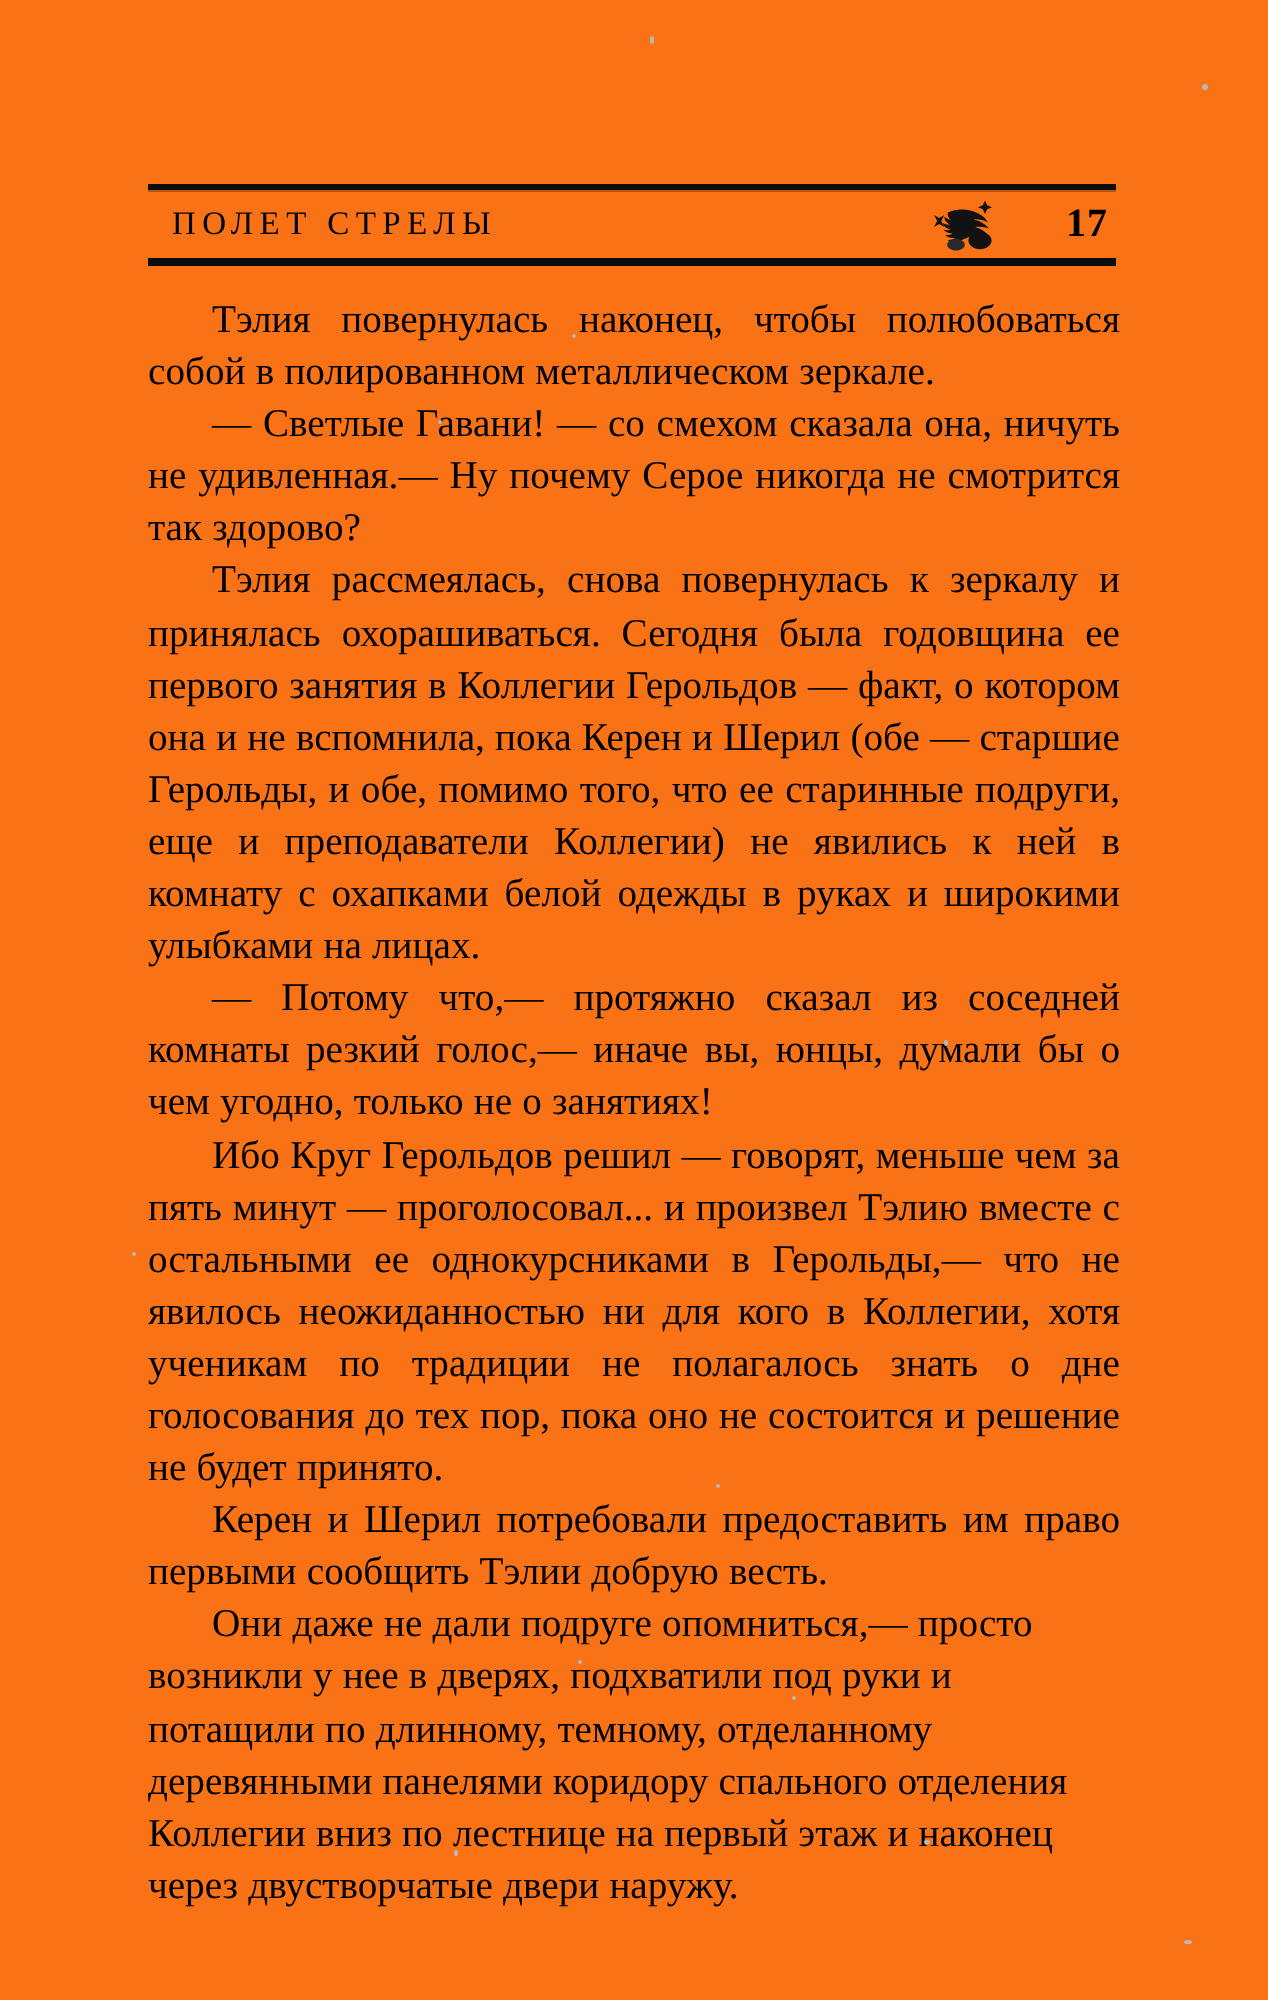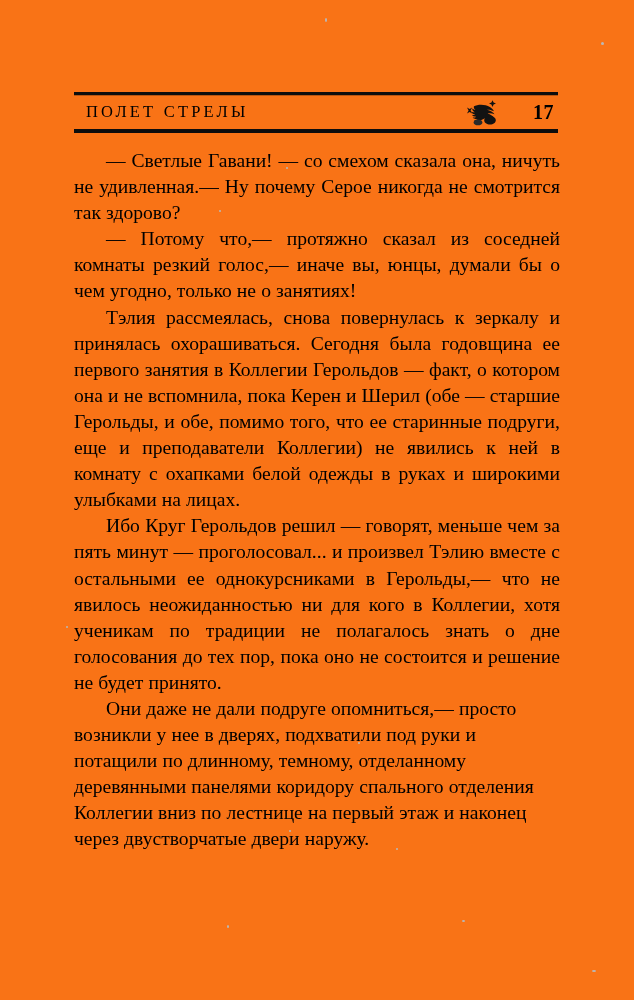--- a/index.html
+++ b/index.html
@@ -123,24 +123,26 @@
             </g>
           </svg>
         </span>
         <span class="folio">17</span>
       </div>
     </div>
     <div class="rule rule-bottom"></div>
   </div>
 
   <div class="bodytext">
+    <p>Тэлия повернулась наконец, чтобы полюбоваться собой в полированном металлическом зеркале.</p>
     <p>— Светлые Гавани! — со смехом сказала она, ничуть не удивленная.— Ну почему Серое никогда не смотрится так здорово?</p>
+    <p>Тэлия рассмеялась, снова повернулась к зеркалу и принялась охорашиваться. Сегодня была годовщина ее первого занятия в Коллегии Герольдов — факт, о котором она и не вспомнила, пока Керен и Шерил (обе — старшие Герольды, и обе, помимо того, что ее старинные подруги, еще и преподаватели Коллегии) не явились к ней в комнату с охапками белой одежды в руках и широкими улыбками на лицах.</p>
     <p>— Потому что,— протяжно сказал из соседней комнаты резкий голос,— иначе вы, юнцы, думали бы о чем угодно, только не о занятиях!</p>
-    <p>Тэлия рассмеялась, снова повернулась к зеркалу и принялась охорашиваться. Сегодня была годовщина ее первого занятия в Коллегии Герольдов — факт, о котором она и не вспомнила, пока Керен и Шерил (обе — старшие Герольды, и обе, помимо того, что ее старинные подруги, еще и преподаватели Коллегии) не явились к ней в комнату с охапками белой одежды в руках и широкими улыбками на лицах.</p>
     <p>Ибо Круг Герольдов решил — говорят, меньше чем за пять минут — проголосовал... и произвел Тэлию вместе с остальными ее однокурсниками в Герольды,— что не явилось неожиданностью ни для кого в Коллегии, хотя ученикам по традиции не полагалось знать о дне голосования до тех пор, пока оно не состоится и решение не будет принято.</p>
+    <p>Керен и Шерил потребовали предоставить им право первыми сообщить Тэлии добрую весть.</p>
     <p class="last">Они даже не дали подруге опомниться,— просто возникли у нее в дверях, подхватили под руки и потащили по длинному, темному, отделанному деревянными панелями коридору спального отделения Коллегии вниз по лестнице на первый этаж и наконец через двустворчатые двери наружу.</p>
   </div>
 
   <div class="speck" style="left:325px;top:18px;width:2px;height:4px;"></div>
   <div class="speck" style="left:601px;top:42px;width:3px;height:3px;"></div>
   <div class="speck" style="left:286px;top:167px;width:2px;height:2px;"></div>
   <div class="speck" style="left:219px;top:210px;width:2px;height:2px;"></div>
   <div class="speck" style="left:472px;top:520px;width:2px;height:3px;"></div>
   <div class="speck" style="left:66px;top:626px;width:2px;height:2px;"></div>
   <div class="speck" style="left:358px;top:742px;width:2px;height:2px;"></div>

